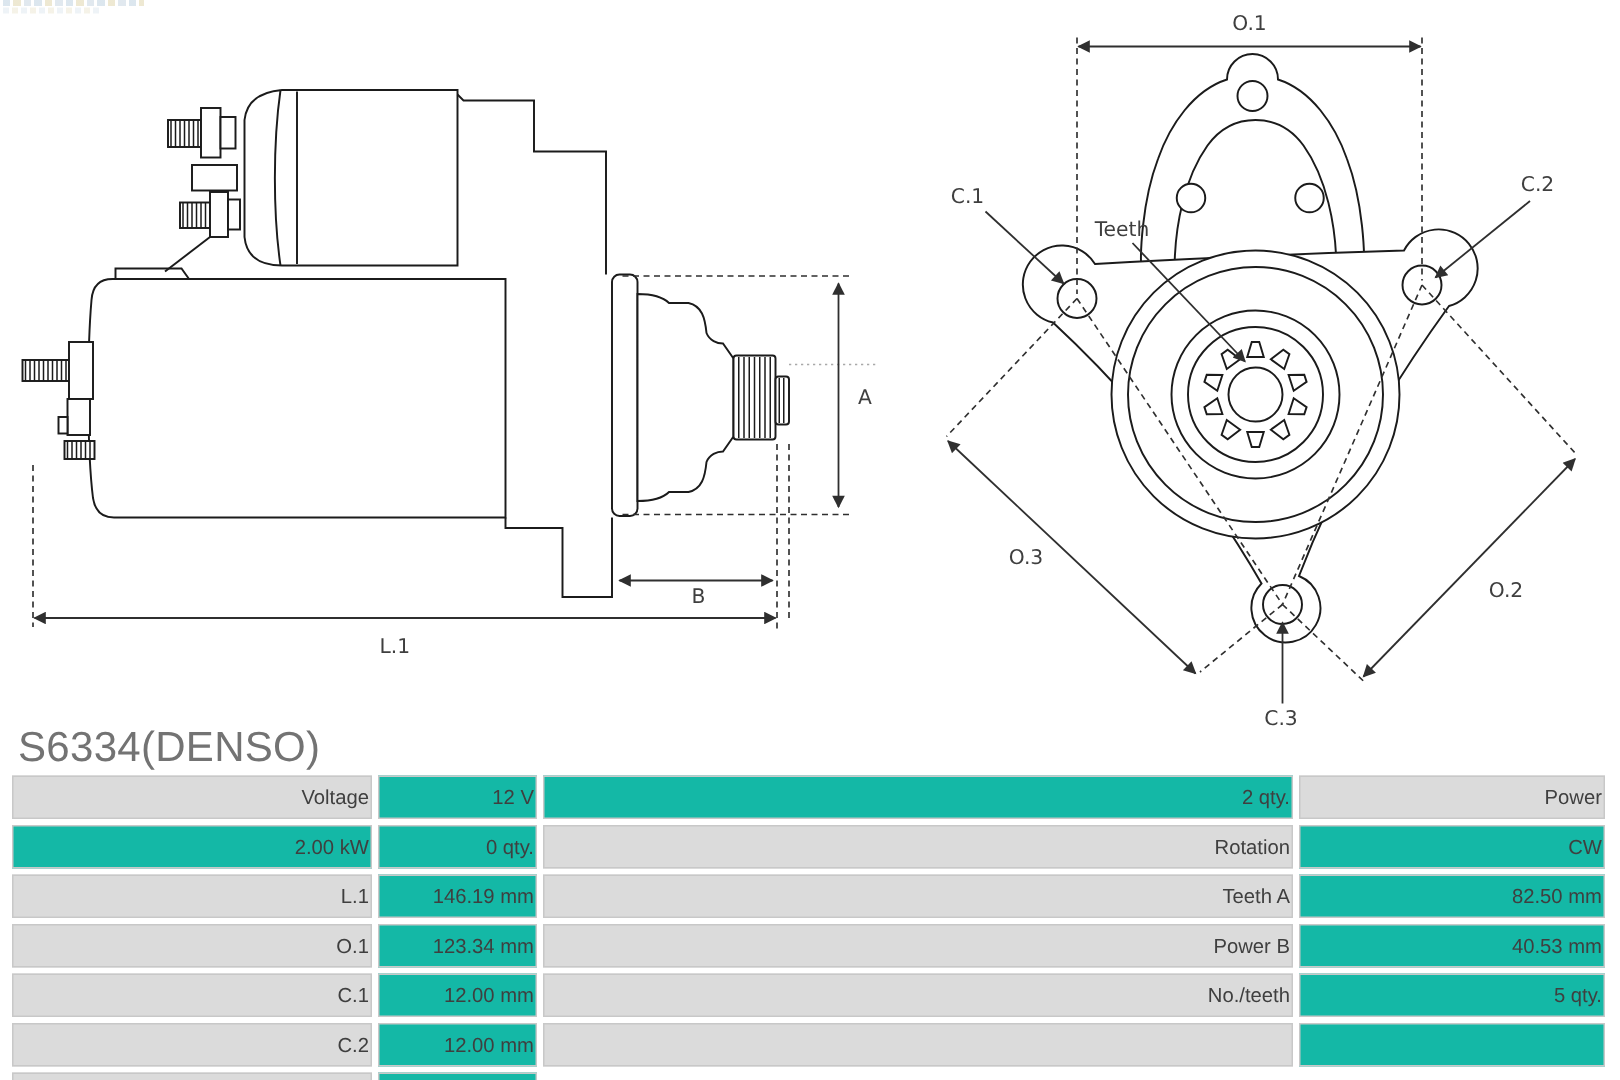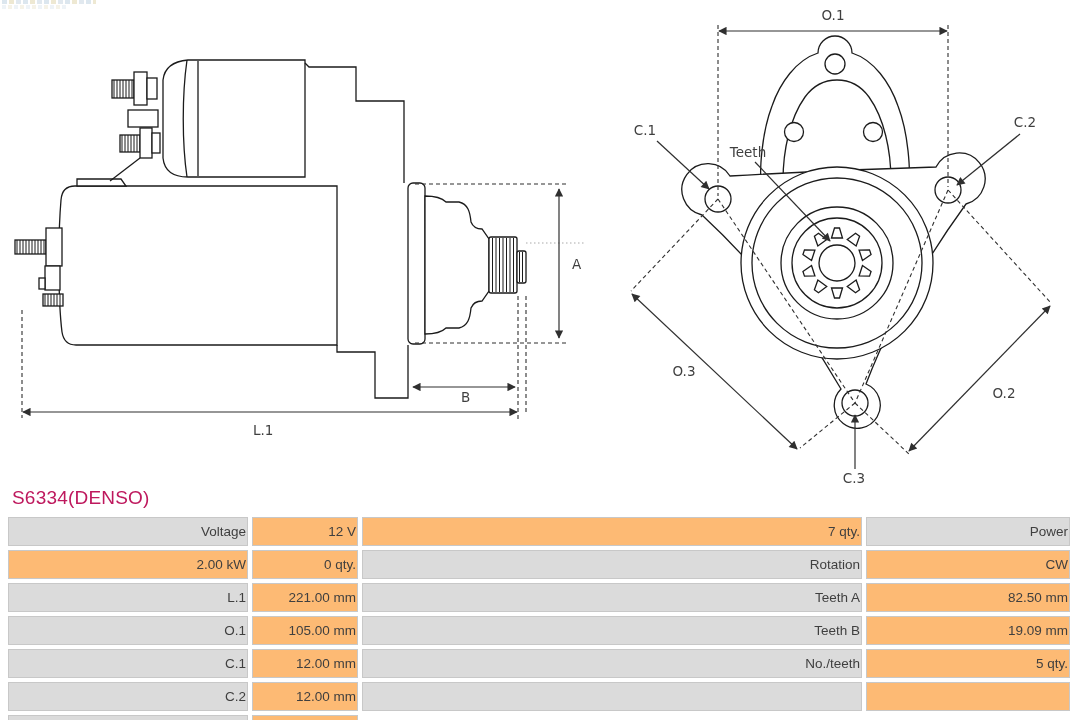--- a/index.html
+++ b/index.html
@@ -15,34 +15,34 @@
   svg.side{left:0;top:0;}
   svg.front{left:600px;top:0;}
   svg text{font-family:"DejaVu Sans","Liberation Sans",sans-serif;font-size:13.5px;fill:#3f3f3f;}
   .ln{stroke:#1b1b1b;stroke-width:1.3;fill:none;}
   .lnf{stroke:#1b1b1b;stroke-width:1.3;fill:#ffffff;}
   .hatch{stroke:#1b1b1b;stroke-width:1;fill:none;}
   .dim{stroke:#2f2f2f;stroke-width:1.2;fill:none;}
   .dsh{stroke:#2f2f2f;stroke-width:1.1;fill:none;stroke-dasharray:4 3;}
   .ctr{stroke:#a9a9a9;stroke-width:1;fill:none;stroke-dasharray:1.5 2.5;}
   .title{
-    position:absolute;left:12px;top:487px;font-size:19px;line-height:22px;
-    color:#be185d;letter-spacing:.2px;
+    position:absolute;left:12px;top:487px;font-size:28px;line-height:22px;
+    color:#737373;letter-spacing:.2px;
   }
   .spec-table{
     position:absolute;left:8px;top:517px;width:1062px;
     display:grid;grid-template-columns:240px 106px 500px 204px;gap:4px;
   }
   .cell{
     height:29px;line-height:28px;box-sizing:border-box;border:1px solid #c8c8c8;
     font-size:13.5px;color:#3f3f3f;text-align:right;padding:0 1px 0 4px;
     white-space:nowrap;overflow:hidden;
   }
   .lbl{background:#dbdbdb;}
-  .val{background:#fdba74;}
+  .val{background:#14b8a6;}
   .sliver{height:29px;}
 </style>
 </head>
 <body>
 
 <div class="logo-a"></div>
 <div class="logo-b"></div>
 
 <svg class="side" width="600" height="470" viewBox="0 0 600 470">
   <defs>
@@ -175,38 +175,38 @@
   <line class="dim" x1="155" y1="162" x2="230" y2="241" marker-end="url(#ar2)"></line>
   <text x="148" y="157" text-anchor="middle">Teeth</text>
 </svg>
 
 <div class="title">S6334(DENSO)</div>
 
 <div class="spec-table">
 
   <div class="cell lbl">Voltage</div>
   <div class="cell val">12 V</div>
-  <div class="cell val">7 qty.</div>
+  <div class="cell val">2 qty.</div>
 
   <div class="cell lbl">Power</div>
   <div class="cell val">2.00 kW</div>
   <div class="cell val">0 qty.</div>
 
   <div class="cell lbl">Rotation</div>
   <div class="cell val">CW</div>
   <div class="cell lbl">L.1</div>
-  <div class="cell val">221.00 mm</div>
+  <div class="cell val">146.19 mm</div>
 
   <div class="cell lbl">Teeth A</div>
   <div class="cell val">82.50 mm</div>
   <div class="cell lbl">O.1</div>
-  <div class="cell val">105.00 mm</div>
-
-  <div class="cell lbl">Teeth B</div>
-  <div class="cell val">19.09 mm</div>
+  <div class="cell val">123.34 mm</div>
+
+  <div class="cell lbl">Power B</div>
+  <div class="cell val">40.53 mm</div>
   <div class="cell lbl">C.1</div>
   <div class="cell val">12.00 mm</div>
 
   <div class="cell lbl">No./teeth</div>
   <div class="cell val">5 qty.</div>
   <div class="cell lbl">C.2</div>
   <div class="cell val">12.00 mm</div>
 
   <div class="cell lbl sliver"></div>
   <div class="cell val sliver"></div>

